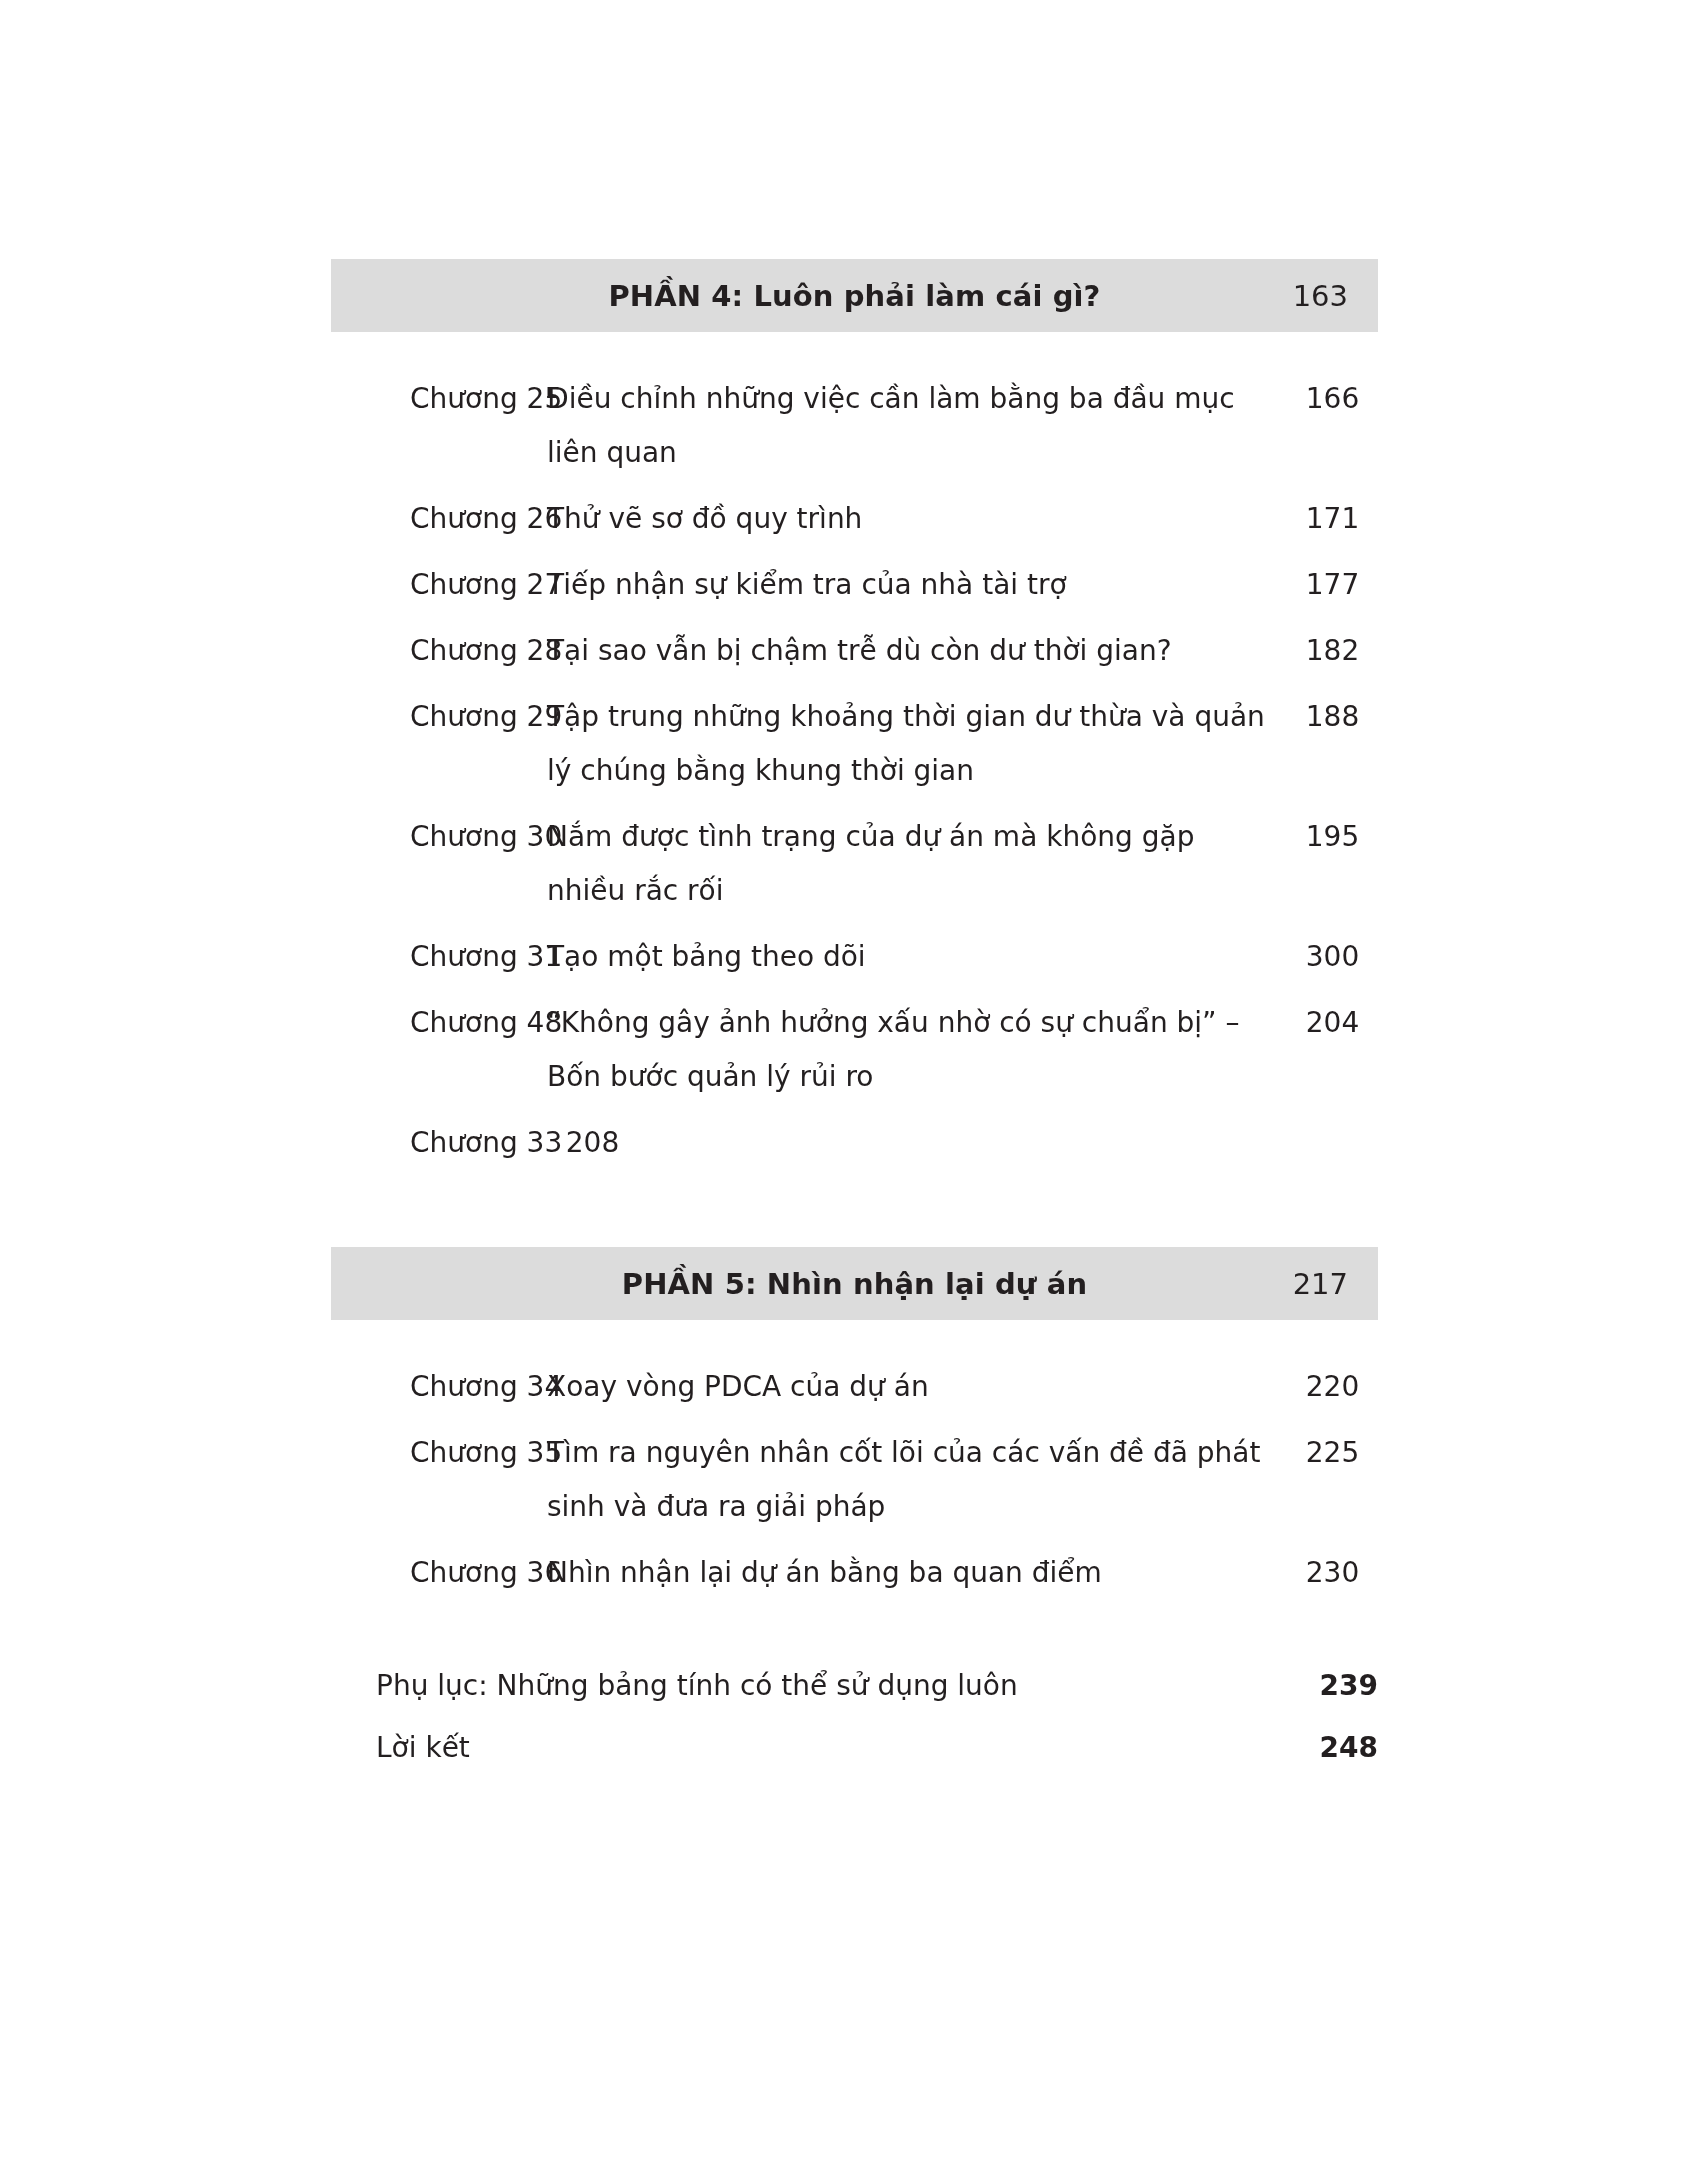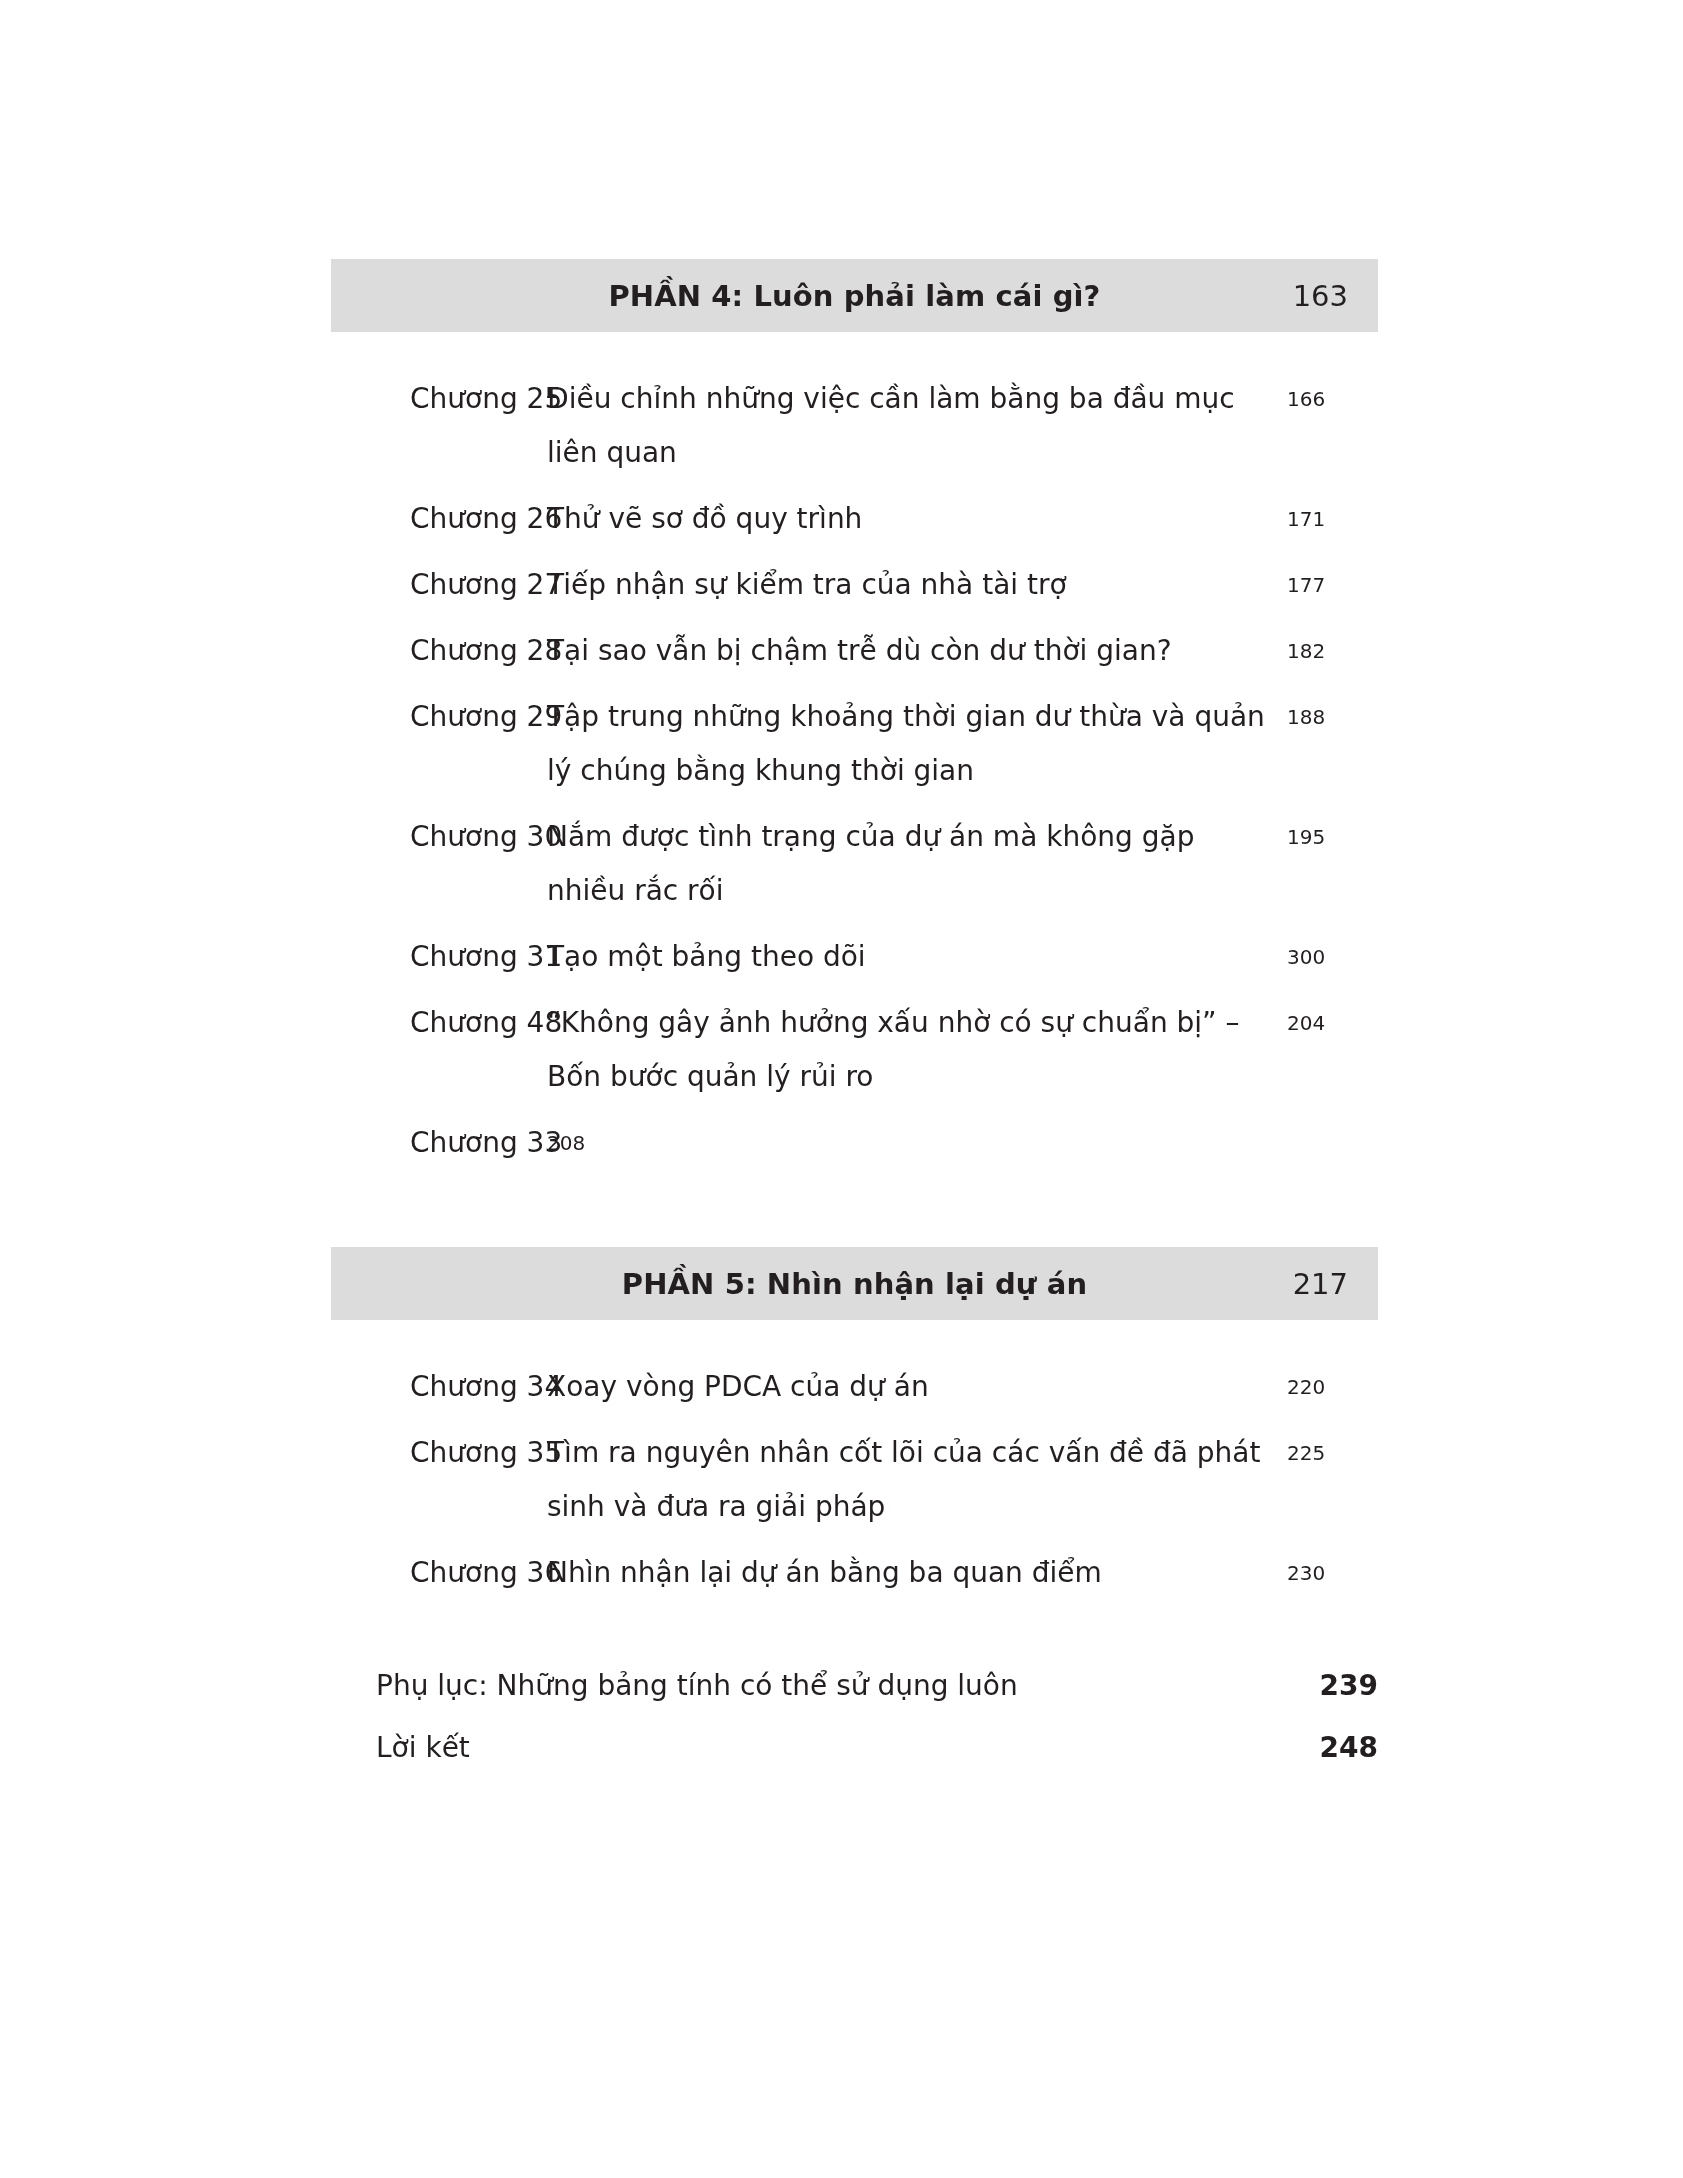--- a/index.html
+++ b/index.html
@@ -77,22 +77,22 @@
   .chapter-title {
     flex: 1 1 auto;
     font-size: 28px;
     line-height: 54px;
     color: #231f20;
     padding-right: 20px;
   }
   .chapter-page {
     flex: 0 0 91px;
     width: 91px;
-    text-align: left;
-    font-size: 20px;
+    text-align: center;
+    font-size: 28px;
     line-height: 54px;
     color: #231f20;
   }
 
   .spacer-between-parts { height: 65px; }
 
   
   .tail-list { margin-top: 59px; }
   .tail-row {
     display: flex;

